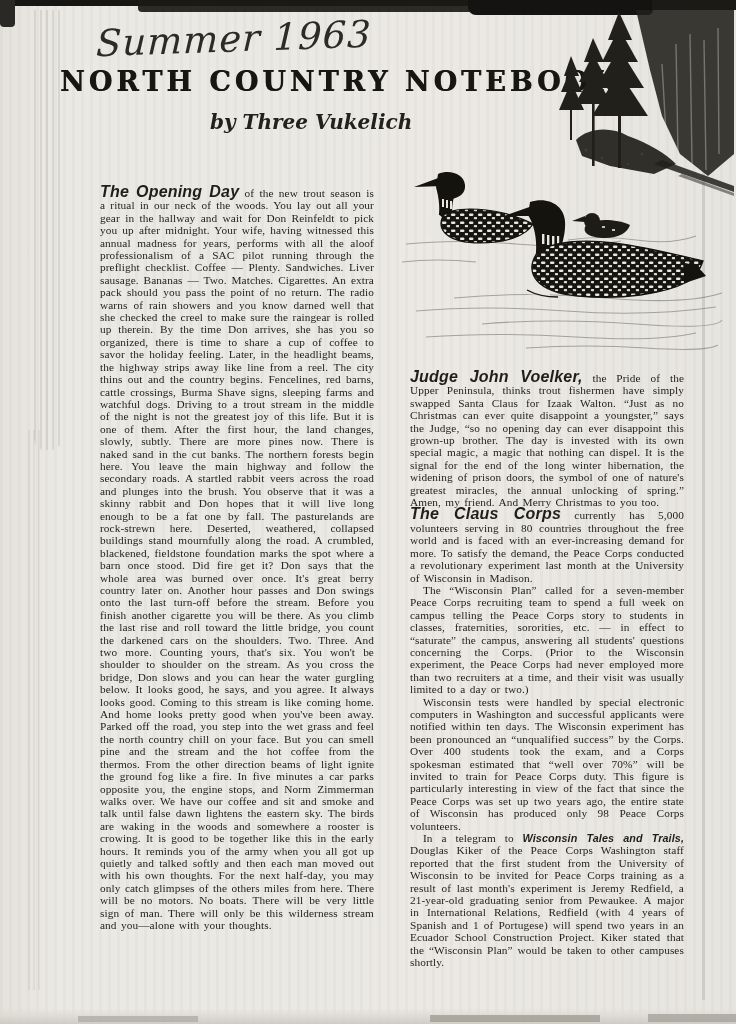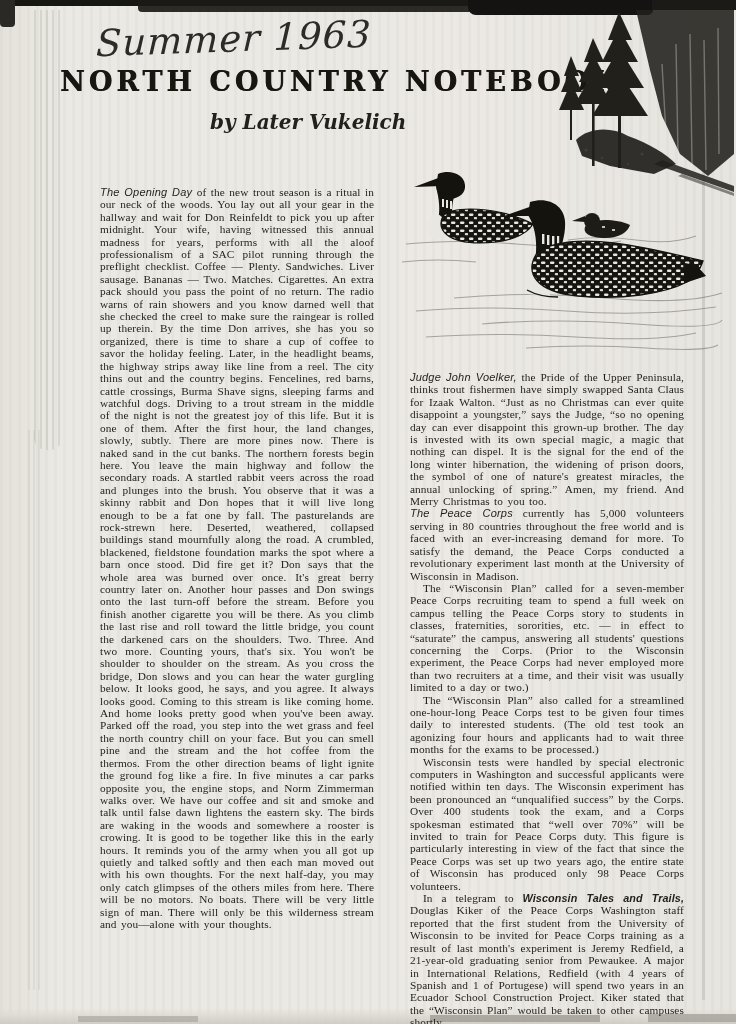--- a/index.html
+++ b/index.html
@@ -35,22 +35,22 @@
     font-family:"DejaVu Serif",serif;font-weight:700;font-size:27px;letter-spacing:4px;
     color:#17160f;white-space:nowrap;text-shadow:.6px .4px 0 #2a2923;}
   .byline{position:absolute;left:210px;top:110px;width:300px;
     font-family:"DejaVu Serif",serif;font-style:italic;font-weight:600;font-size:20px;color:#22211c;}
   
   .col{position:absolute;font-size:11.3px;line-height:12.4px;text-align:justify;
     color:#1f1e19;word-spacing:1.4px;letter-spacing:.1px;}
   .col p{margin:0;}
   .col-left{left:100px;top:186px;width:274px;height:822px;}
   .col-right{left:410px;top:371px;width:274px;height:650px;}
-  .lead{font-family:"Liberation Sans",sans-serif;font-weight:normal;font-style:italic;
-    font-size:11px;letter-spacing:.2px;}
+  .lead{font-family:"Liberation Sans",sans-serif;font-weight:bold;font-style:italic;
+    font-size:16px;letter-spacing:.2px;}
   .em-lead{font-family:"Liberation Sans",sans-serif;font-weight:bold;font-style:italic;font-size:10.8px;}
   .indent{text-indent:13px;}
   
   .trees{position:absolute;left:558px;top:4px;}
   .loons{position:absolute;left:396px;top:164px;}
 </style>
 </head>
 <body>
 
 <div class="page">
@@ -63,21 +63,21 @@
   <div class="artifact left-tear"></div>
   <div class="artifact left-tear-2"></div>
   <div class="artifact right-streak"></div>
   <div class="artifact bottom-band"></div>
   <div class="artifact bottom-dash-1"></div>
   <div class="artifact bottom-dash-2"></div>
   <div class="artifact bottom-dash-3"></div>
 
   <div class="handwritten">Summer 1963</div>
   <h1 class="title">NORTH COUNTRY NOTEBOOK</h1>
-  <div class="byline">by Later Vukelich</div>
+  <div class="byline">by Three Vukelich</div>
 
   <svg class="trees" width="176" height="192" viewBox="0 0 176 192">
     <g fill="#21201b">
 
       <path d="M78,6 L176,6 L176,150 L150,172 L122,150 L104,112 L92,66 Z" opacity="0.88"></path>
       <path d="M78,6 L176,6 L176,150 L150,172 L122,150 L104,112 L92,66 Z" fill="none"></path>
 
       <g stroke="#e7e5df" stroke-width="1.4" opacity="0.35">
         <line x1="118" y1="40" x2="120" y2="150"></line>
           <line x1="132" y1="30" x2="134" y2="160"></line>
@@ -173,20 +173,19 @@
       <path d="M131,126 C140,131 152,133 162,133" stroke="#14130e" stroke-width="1.4" fill="none"></path>
     </g>
   </svg>
 
   <div class="col col-left">
     <p><span class="lead">The Opening Day</span><span> of the new trout season is a ritual in our neck of the woods. You lay out all your gear in the hallway and wait for Don Reinfeldt to pick you up after midnight. Your wife, having witnessed this annual madness for years, performs with all the aloof professionalism of a SAC pilot running through the preflight checklist. Coffee — Plenty. Sandwiches. Liver sausage. Bananas — Two. Matches. Cigarettes. An extra pack should you pass the point of no return. The radio warns of rain showers and you know darned well that she checked the creel to make sure the raingear is rolled up therein. By the time Don arrives, she has you so organized, there is time to share a cup of coffee to savor the holiday feeling. Later, in the headlight beams, the highway strips away like line from a reel. The city thins out and the country begins. Fencelines, red barns, cattle crossings, Burma Shave signs, sleeping farms and watchful dogs. Driving to a trout stream in the middle of the night is not the greatest joy of this life. But it is one of them. After the first hour, the land changes, slowly, subtly. There are more pines now. There is naked sand in the cut banks. The northern forests begin here. You leave the main highway and follow the secondary roads. A startled rabbit veers across the road and plunges into the brush. You observe that it was a skinny rabbit and Don hopes that it will live long enough to be a fat one by fall. The pasturelands are rock-strewn here. Deserted, weathered, collapsed buildings stand mournfully along the road. A crumbled, blackened, fieldstone foundation marks the spot where a barn once stood. Did fire get it? Don says that the whole area was burned over once. It's great berry country later on. Another hour passes and Don swings onto the last turn-off before the stream. Before you finish another cigarette you will be there. As you climb the last rise and roll toward the little bridge, you count the darkened cars on the shoulders. Two. Three. And two more. Counting yours, that's six. You won't be shoulder to shoulder on the stream. As you cross the bridge, Don slows and you can hear the water gurgling below. It looks good, he says, and you agree. It always looks good. Coming to this stream is like coming home. And home looks pretty good when you've been away. Parked off the road, you step into the wet grass and feel the north country chill on your face. But you can smell pine and the stream and the hot coffee from the thermos. From the other direction beams of light ignite the ground fog like a fire. In five minutes a car parks opposite you, the engine stops, and Norm Zimmerman walks over. We have our coffee and sit and smoke and talk until false dawn lightens the eastern sky. The birds are waking in the woods and somewhere a rooster is crowing. It is good to be together like this in the early hours. It reminds you of the army when you all got up quietly and talked softly and then each man moved out with his own thoughts. For the next half-day, you may only catch glimpses of the others miles from here. There will be no motors. No boats. There will be very little sign of man. There will only be this wilderness stream and you—alone with your thoughts.</span></p>
   </div>
 
   <div class="col col-right">
     <p><span class="lead">Judge John Voelker,</span><span> the Pride of the Upper Peninsula, thinks trout fishermen have simply swapped Santa Claus for Izaak Walton. “Just as no Christmas can ever quite disappoint a youngster,” says the Judge, “so no opening day can ever disappoint this grown-up brother. The day is invested with its own special magic, a magic that nothing can dispel. It is the signal for the end of the long winter hibernation, the widening of prison doors, the symbol of one of nature's greatest miracles, the annual unlocking of spring.” Amen, my friend. And Merry Christmas to you too.</span></p>
-    <p><span class="lead">The Peace Corps</span><span> currently has 5,000 volunteers serving in 80 countries throughout the free world and is faced with an ever-increasing demand for more. To satisfy the demand, the Peace Corps conducted a revolutionary experiment last month at the University of Wisconsin in Madison.</span></p>
+    <p><span class="lead">The Claus Corps</span><span> currently has 5,000 volunteers serving in 80 countries throughout the free world and is faced with an ever-increasing demand for more. To satisfy the demand, the Peace Corps conducted a revolutionary experiment last month at the University of Wisconsin in Madison.</span></p>
     <p class="indent">The “Wisconsin Plan” called for a seven-member Peace Corps recruiting team to spend a full week on campus telling the Peace Corps story to students in classes, fraternities, sororities, etc. — in effect to “saturate” the campus, answering all students' questions concerning the Corps. (Prior to the Wisconsin experiment, the Peace Corps had never employed more than two recruiters at a time, and their visit was usually limited to a day or two.)</p>
-    <p class="indent">The “Wisconsin Plan” also called for a streamlined one-hour-long Peace Corps test to be given four times daily to interested students. (The old test took an agonizing four hours and applicants had to wait three months for the exams to be processed.)</p>
     <p class="indent">Wisconsin tests were handled by special electronic computers in Washington and successful applicants were notified within ten days. The Wisconsin experiment has been pronounced an “unqualified success” by the Corps. Over 400 students took the exam, and a Corps spokesman estimated that “well over 70%” will be invited to train for Peace Corps duty. This figure is particularly interesting in view of the fact that since the Peace Corps was set up two years ago, the entire state of Wisconsin has produced only 98 Peace Corps volunteers.</p>
     <p class="indent"><span>In a telegram to </span><span class="em-lead">Wisconsin Tales and Trails,</span><span> Douglas Kiker of the Peace Corps Washington staff reported that the first student from the University of Wisconsin to be invited for Peace Corps training as a result of last month's experiment is Jeremy Redfield, a 21-year-old graduating senior from Pewaukee. A major in International Relations, Redfield (with 4 years of Spanish and 1 of Portugese) will spend two years in an Ecuador School Construction Project. Kiker stated that the “Wisconsin Plan” would be taken to other campuses shortly.</span></p>
   </div>
 
 </div>
 
 </body></html>

